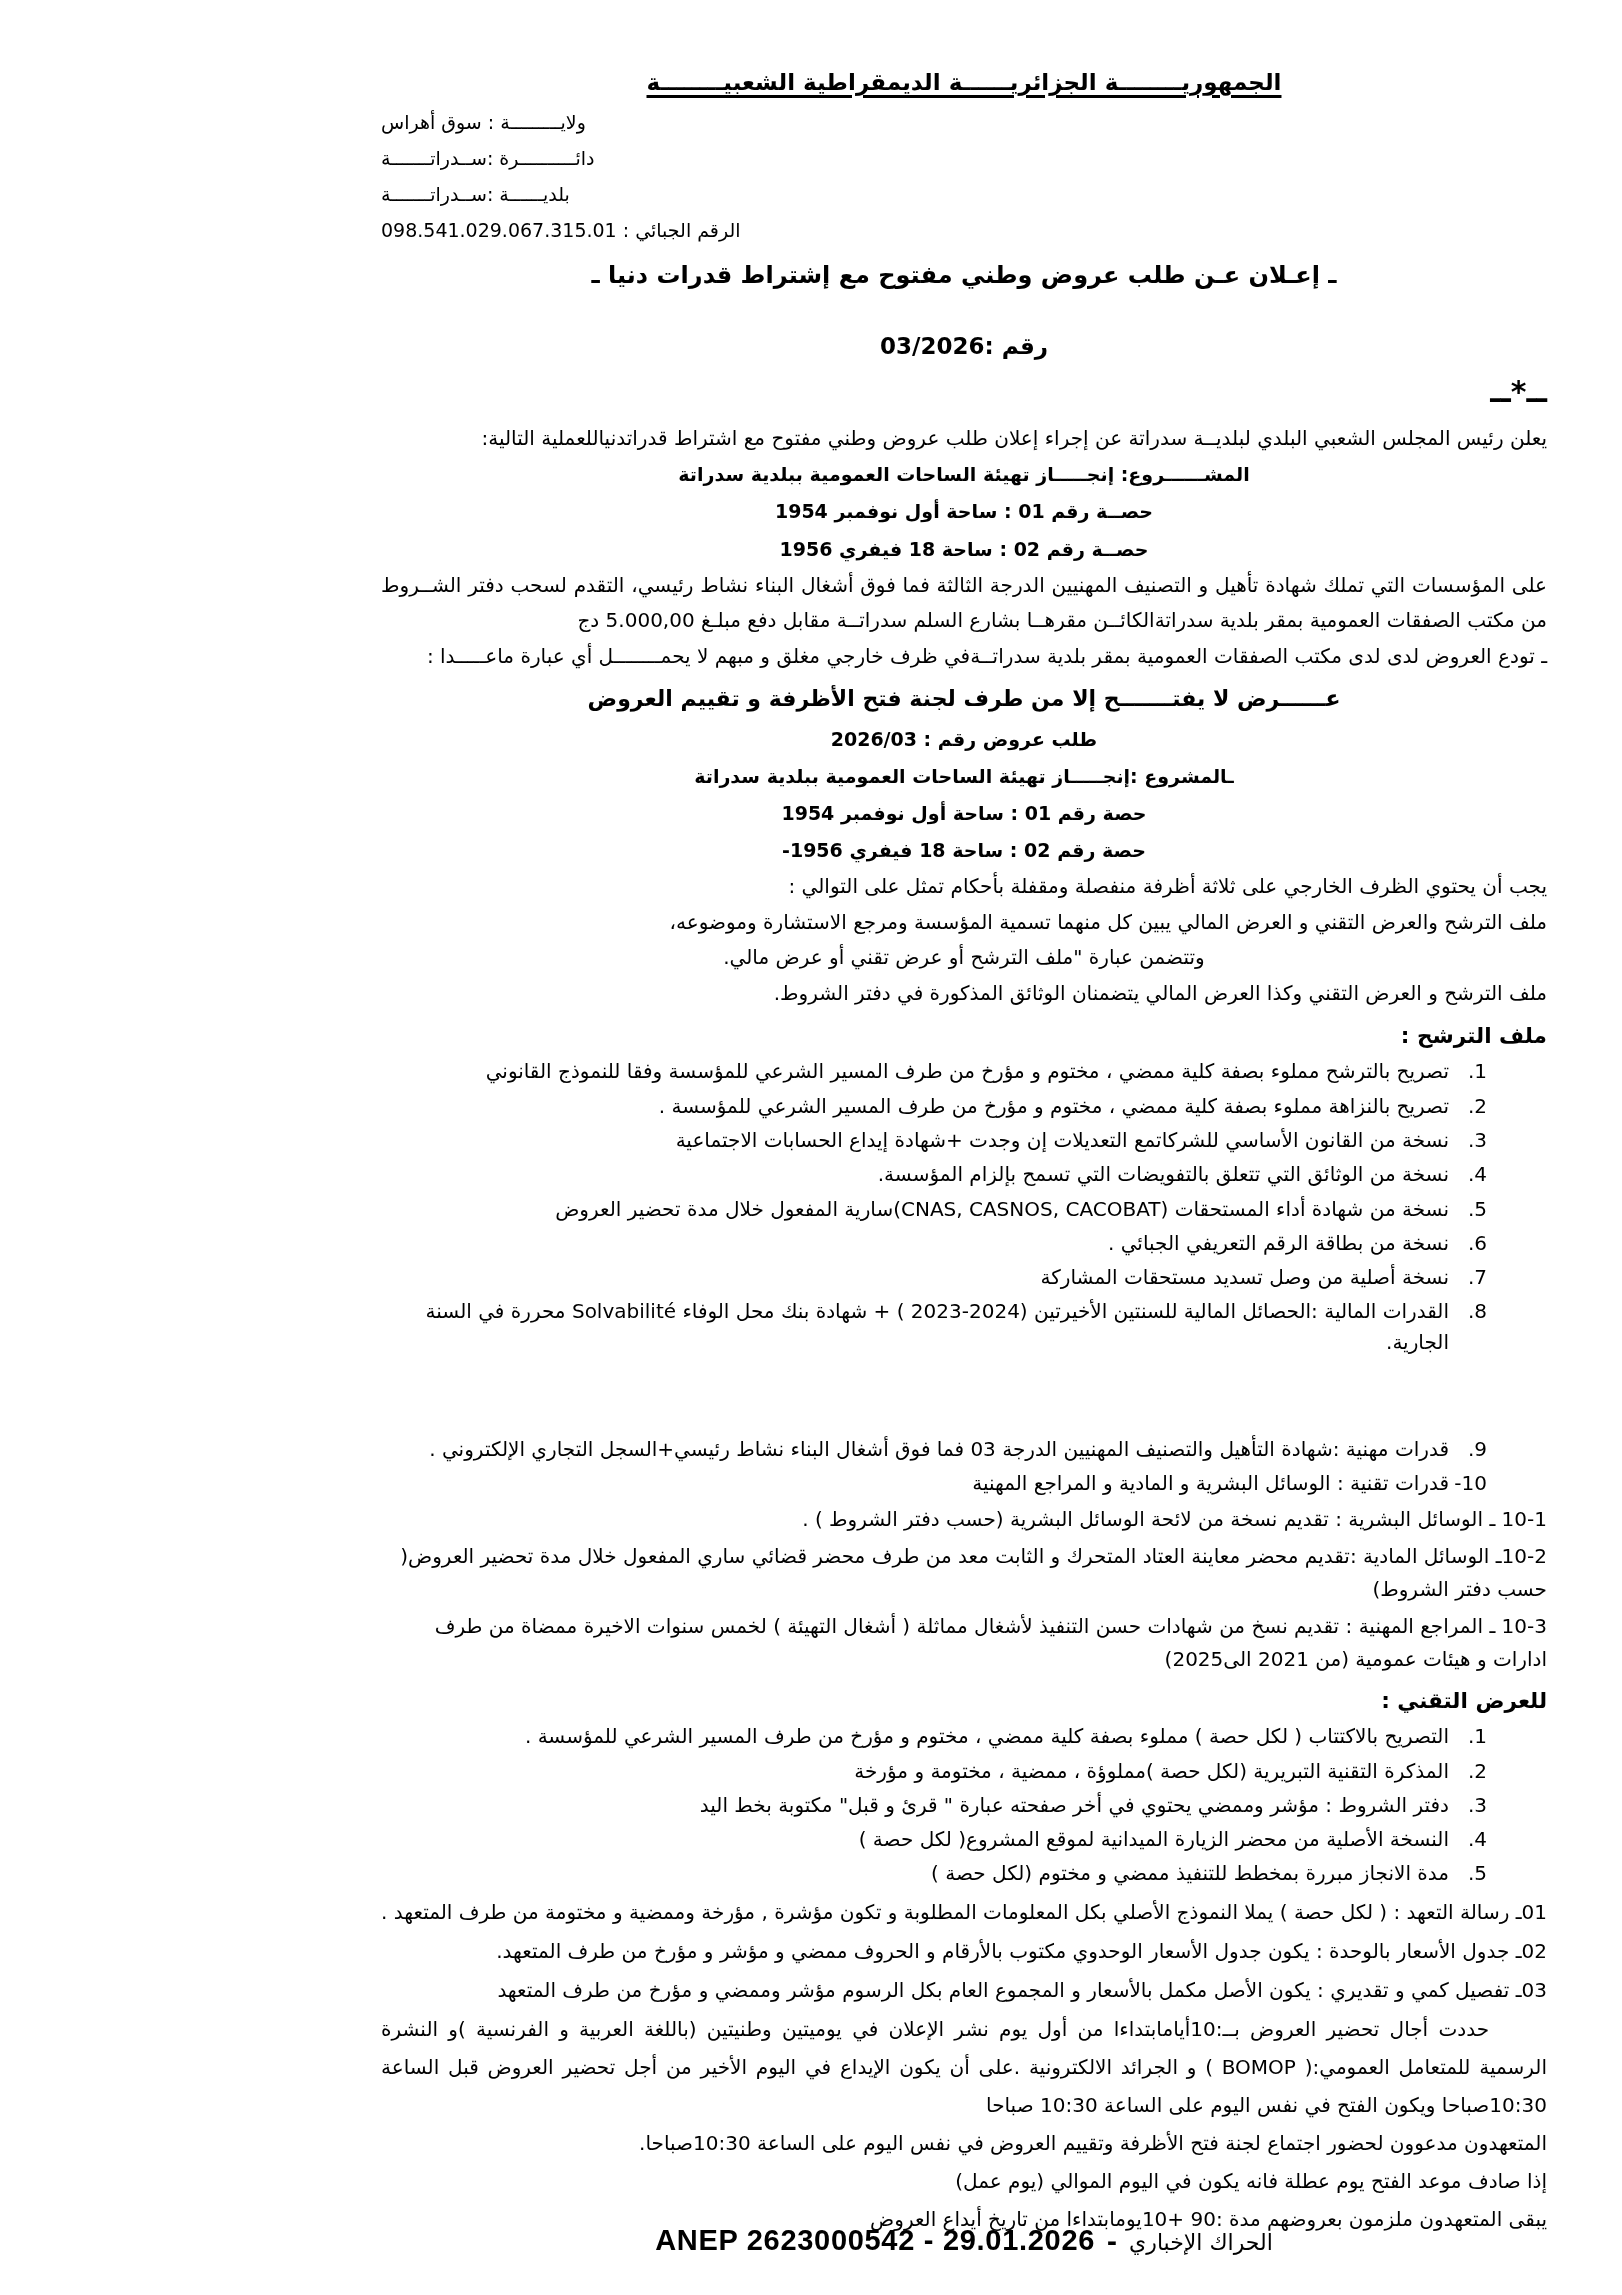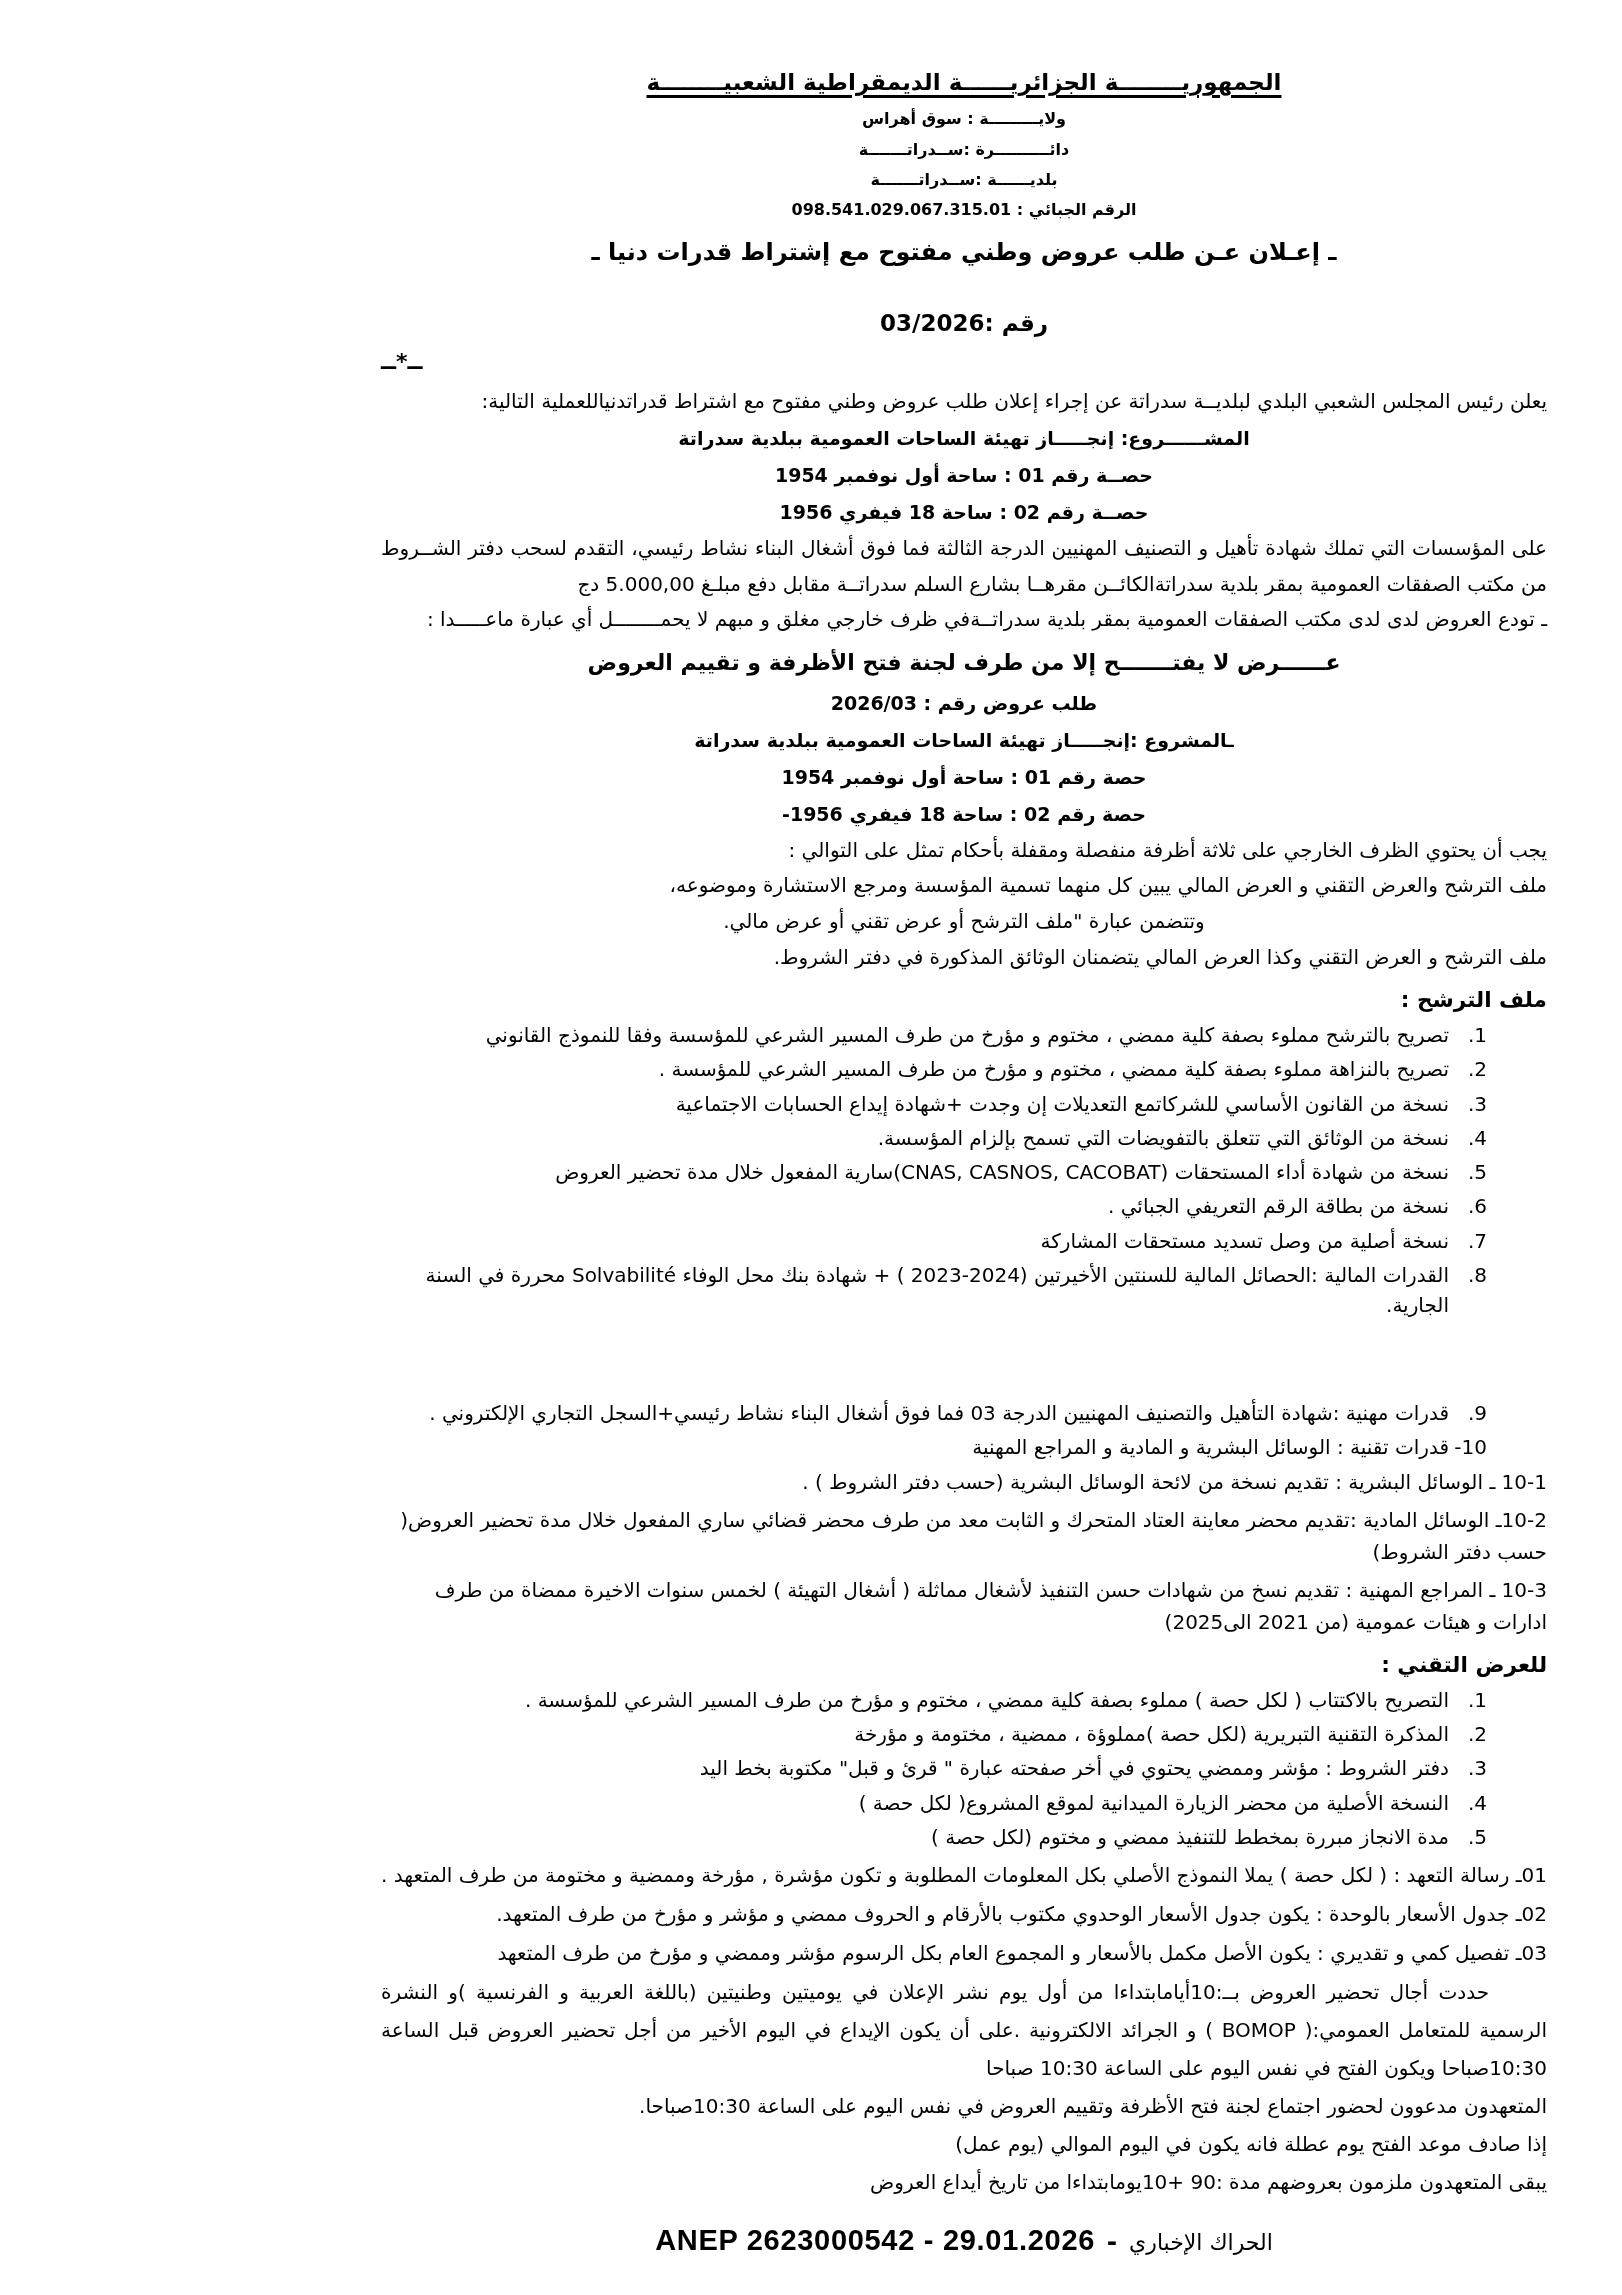--- a/index.html
+++ b/index.html
@@ -13,24 +13,24 @@
     font-family:"DejaVu Sans", sans-serif;
     font-size:20px;
     padding:69px 75px 0 75px;
     overflow:hidden;
   }
   .republic{
     text-align:center;font-weight:bold;font-size:23px;
     text-decoration:underline;text-decoration-thickness:2.6px;text-underline-offset:5.2px;
     margin-bottom:9.2px;
   }
-  .admin-block{ text-align:center;font-weight:bold;font-size:16px;line-height:1.9; }
+  .admin-block{ text-align:left;font-weight:normal;font-size:19px;line-height:1.9; }
   .notice-title{ text-align:center;font-weight:bold;font-size:24px;margin-top:6.5px;line-height:1.7;}
   .notice-number{ text-align:center;font-weight:bold;font-size:23px;line-height:1.7;margin-top:31px;}
-  .separator{ text-align:left;font-weight:bold;font-size:22px;line-height:1.7;margin-bottom:3.9px;}
+  .separator{ text-align:right;font-weight:bold;font-size:30px;line-height:1.7;margin-bottom:3.9px;}
   .para{ text-align:justify;text-align-last:right;line-height:1.78; }
   .para-line{ text-align:right;line-height:1.78; }
   .op-line{ text-align:center;line-height:1.78; }
   .mid-head{ text-align:center;font-weight:bold;font-size:19px;line-height:1.95; }
   .warning{ text-align:center;font-weight:bold;font-size:22px;line-height:2.0;margin-top:2.6px;}
   .indent-first{ text-indent:58px; }
   .file-phrase{ text-align:center;line-height:1.78; }
   .list-heading{ text-align:right;font-weight:bold;font-size:21.6px;line-height:1.9;margin-top:3.9px;}
   .olist{ padding-right:60px; }
   .olist .li{ display:flex;align-items:flex-start;line-height:1.52;margin-bottom:3.9px; }

